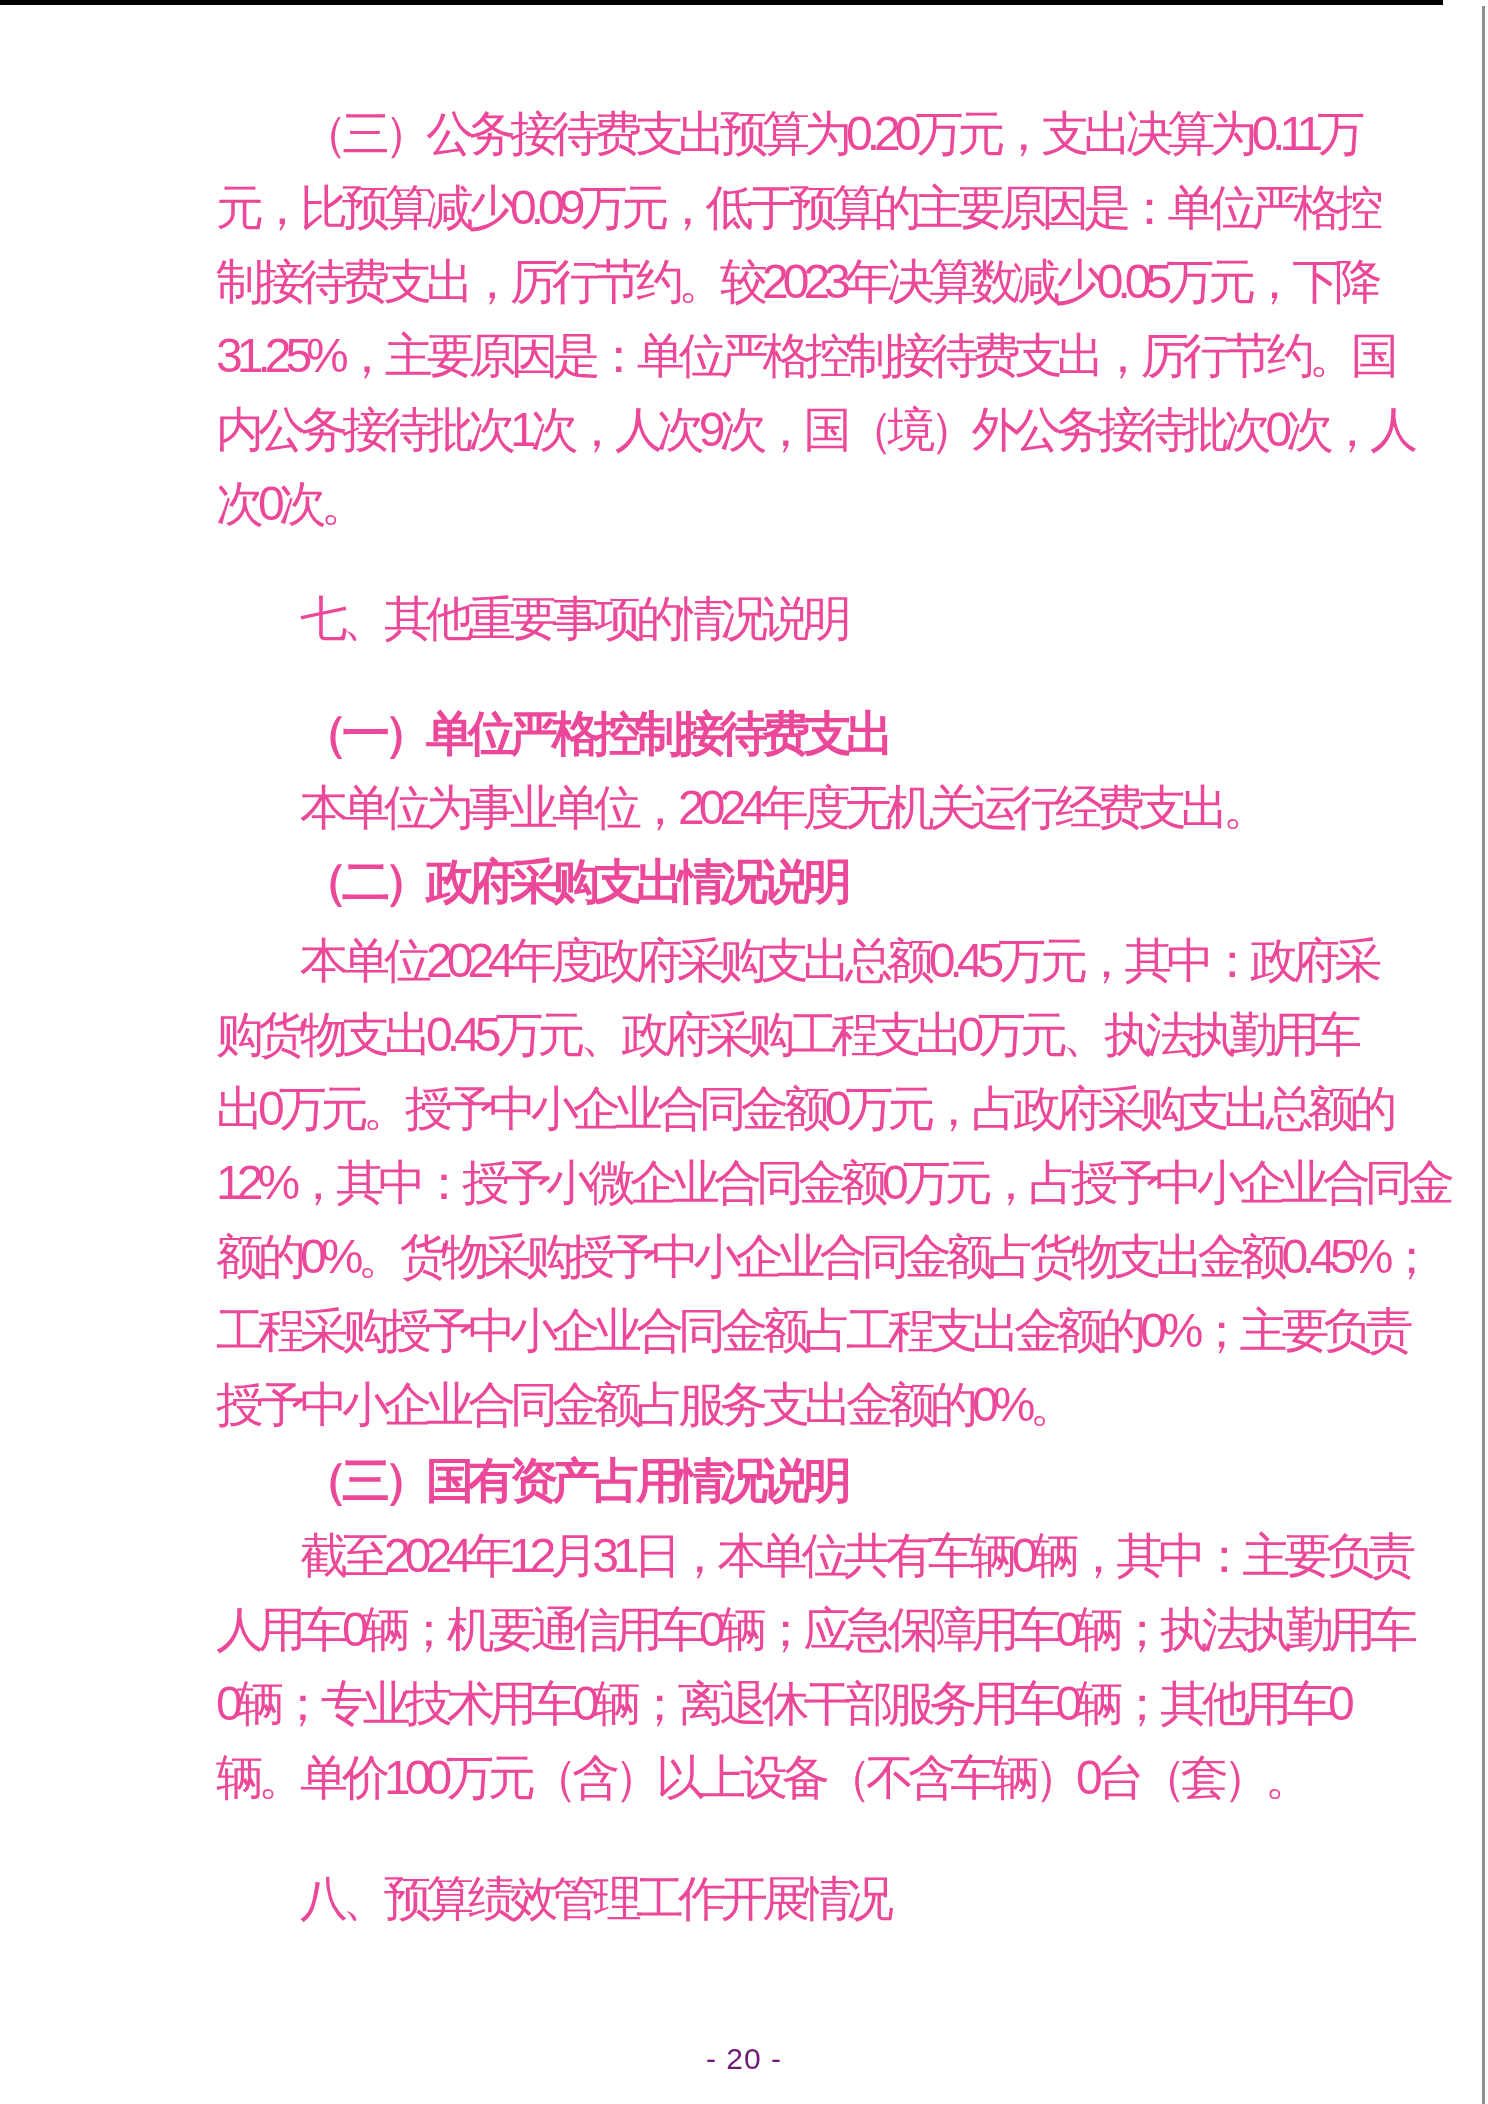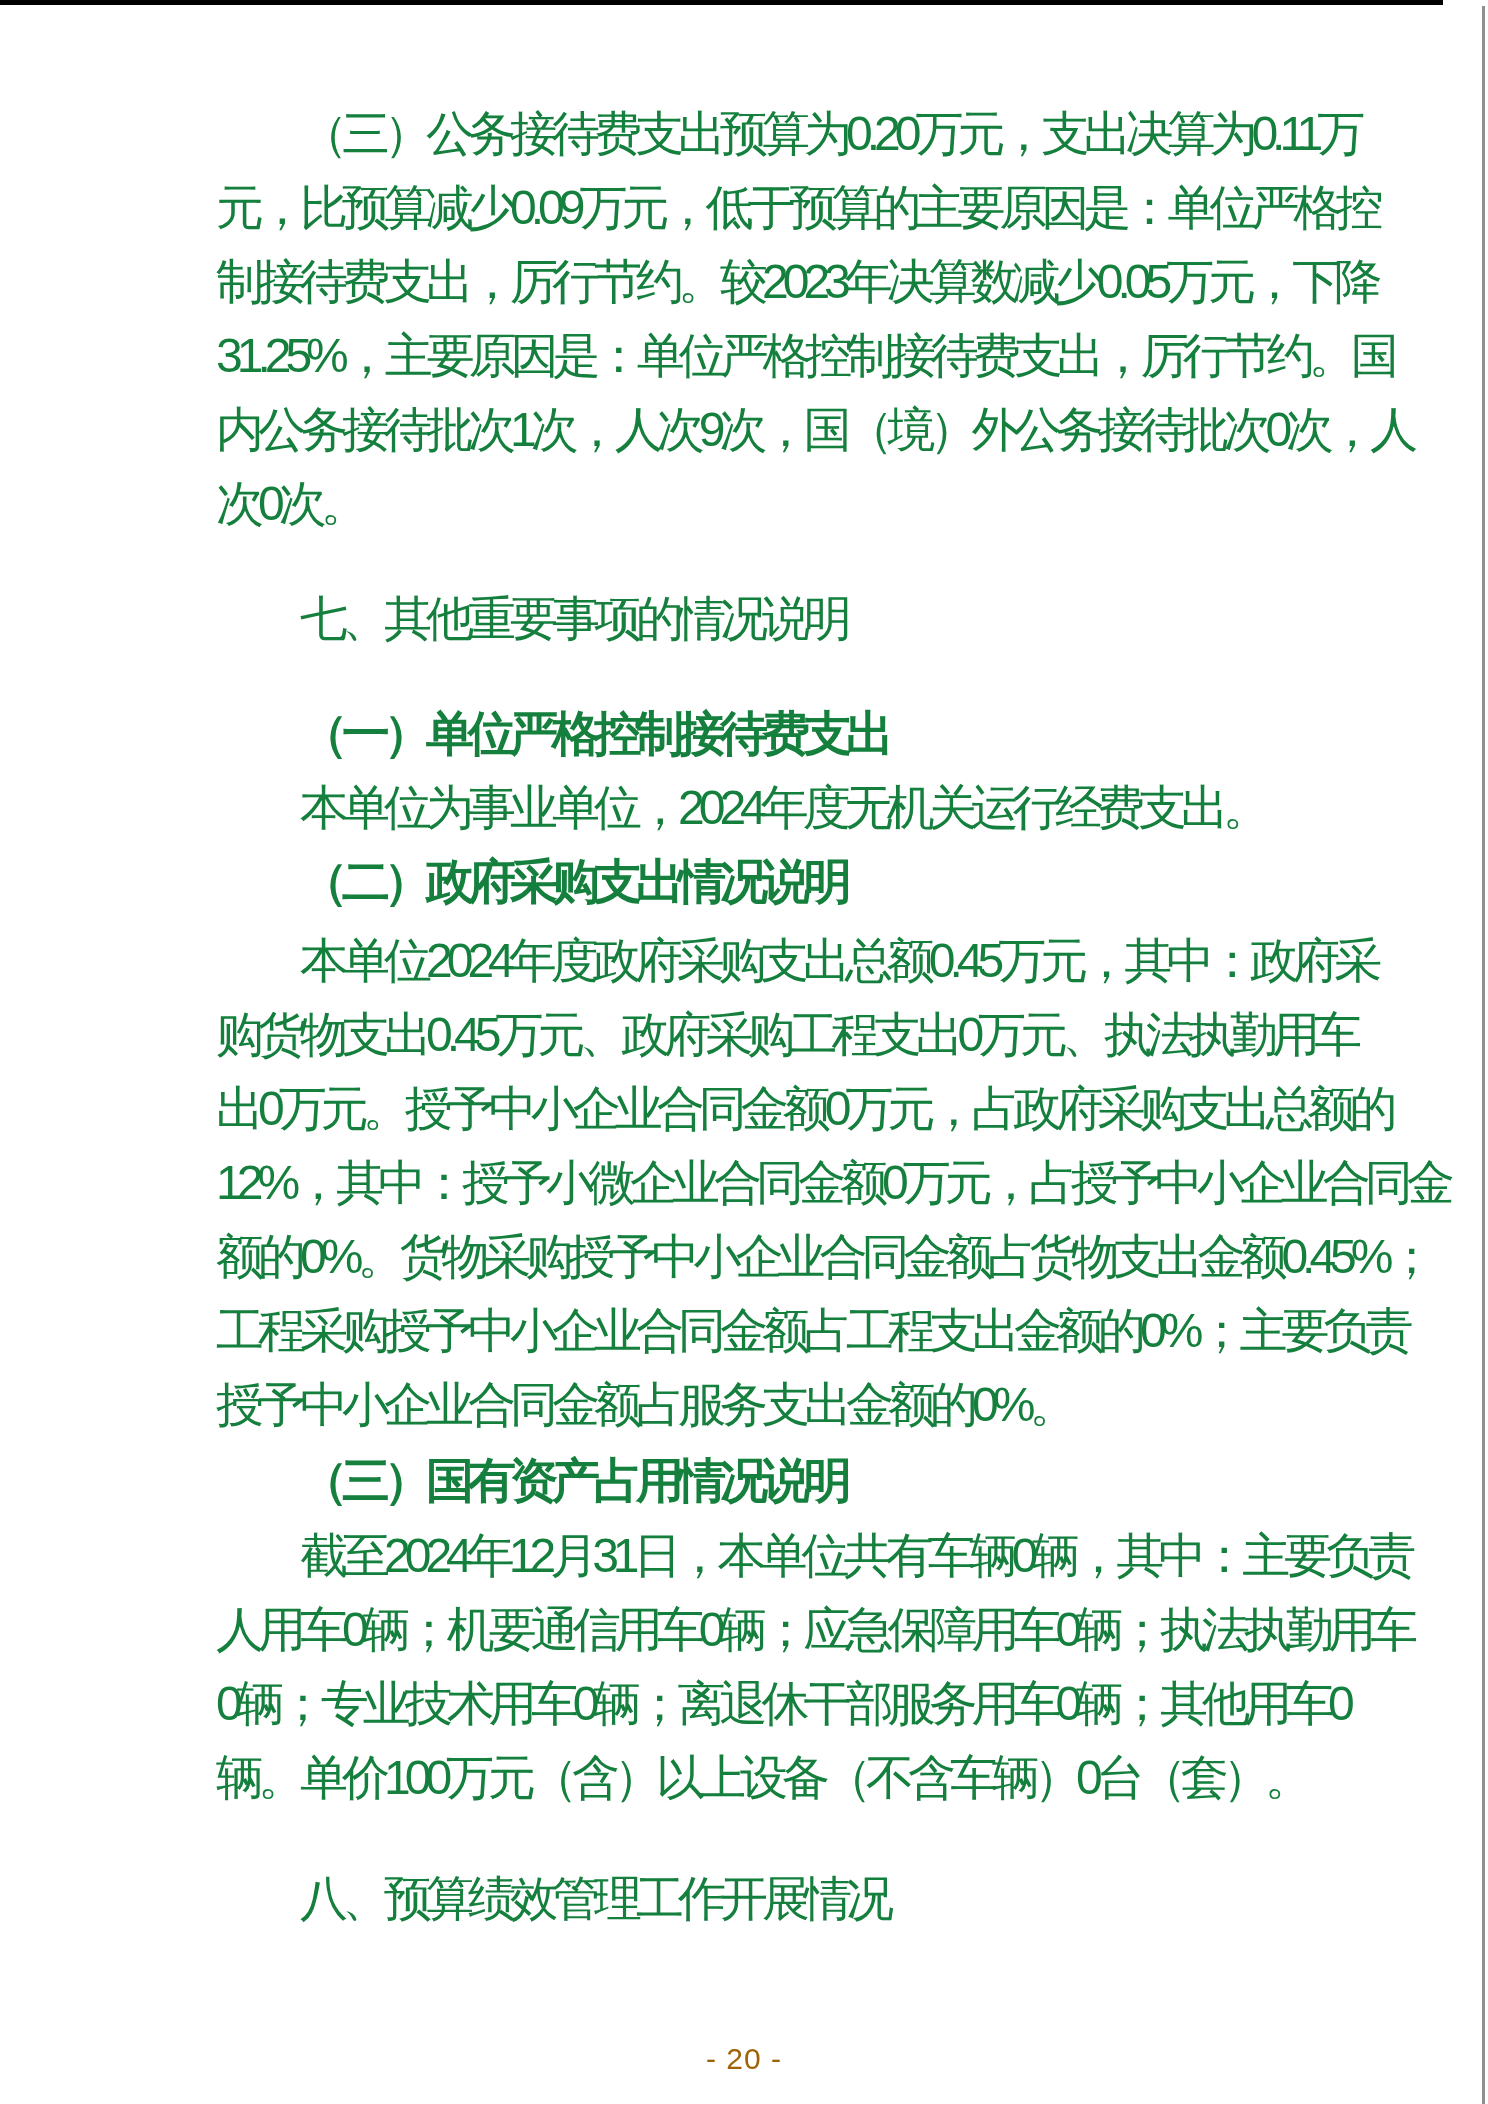--- a/index.html
+++ b/index.html
@@ -23,32 +23,32 @@
     top: 6px; left: 1482px;
     width: 3px; height: 2098px;
     background: #8f8f8f;
   }
   .block { position: absolute; left: 216px; }
   .ln {
     font-size: 48px;
     line-height: 74px;
     letter-spacing: -6px;
     white-space: nowrap;
-    color: #15803d;
+    color: #ec4899;
   }
   .indent { padding-left: 84px; }
   .bold { font-weight: 700; }
   .page-number {
     position: absolute;
     top: 2042px; left: 0;
     width: 100%;
     text-align: center;
     font-size: 30px;
     letter-spacing: 1px;
-    color: #a16207;
+    color: #701a75;
   }
 </style>
 </head>
 <body>
 
 <div class="page">
 
   <div class="top-border"></div>
   <div class="right-border"></div>
 

